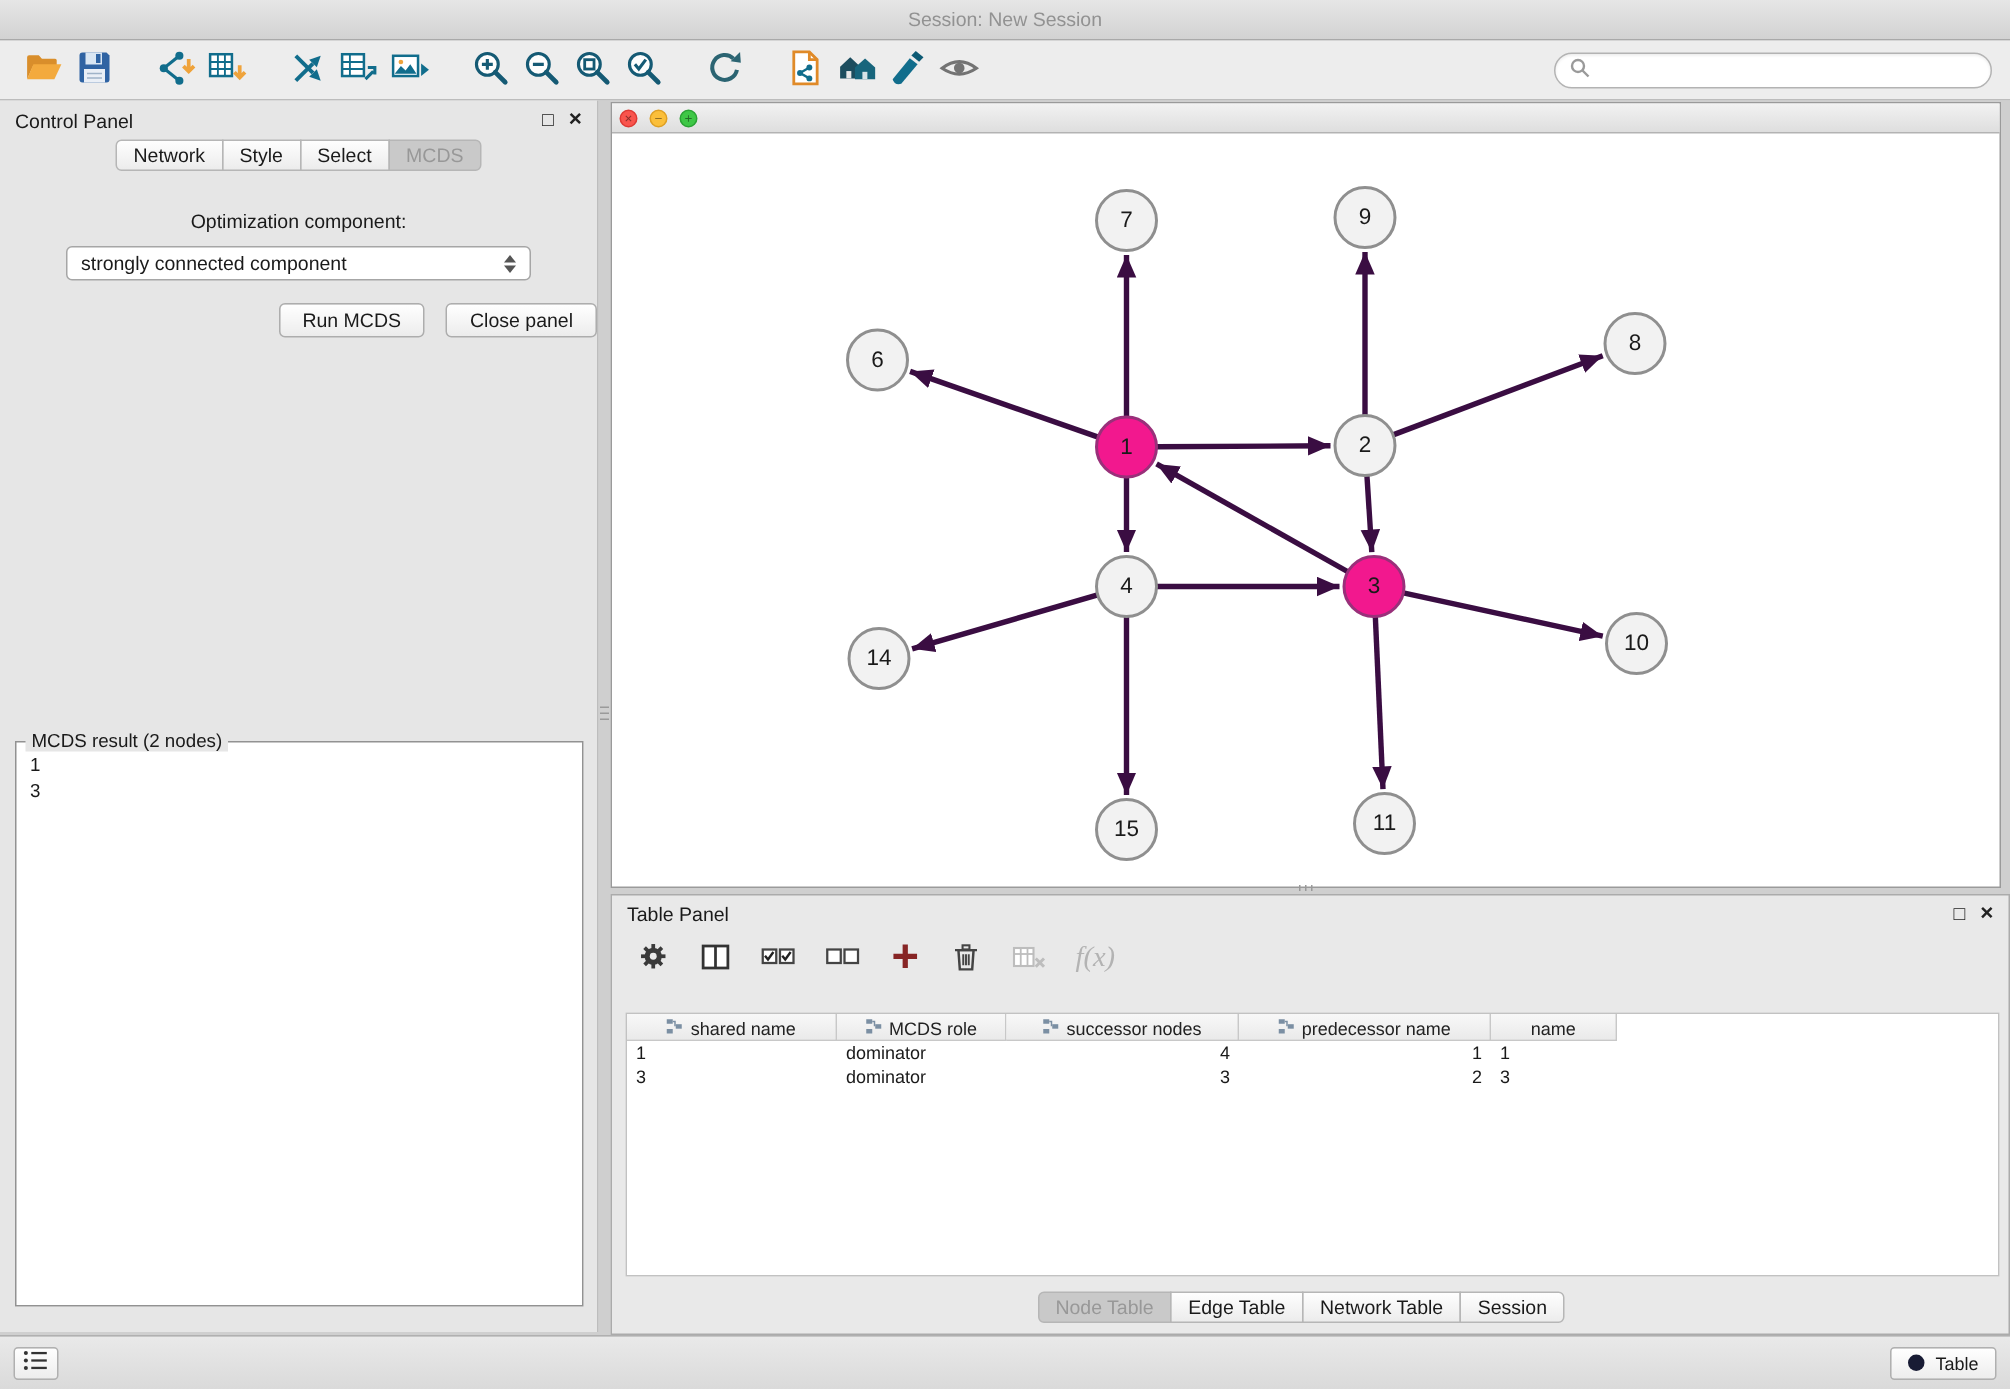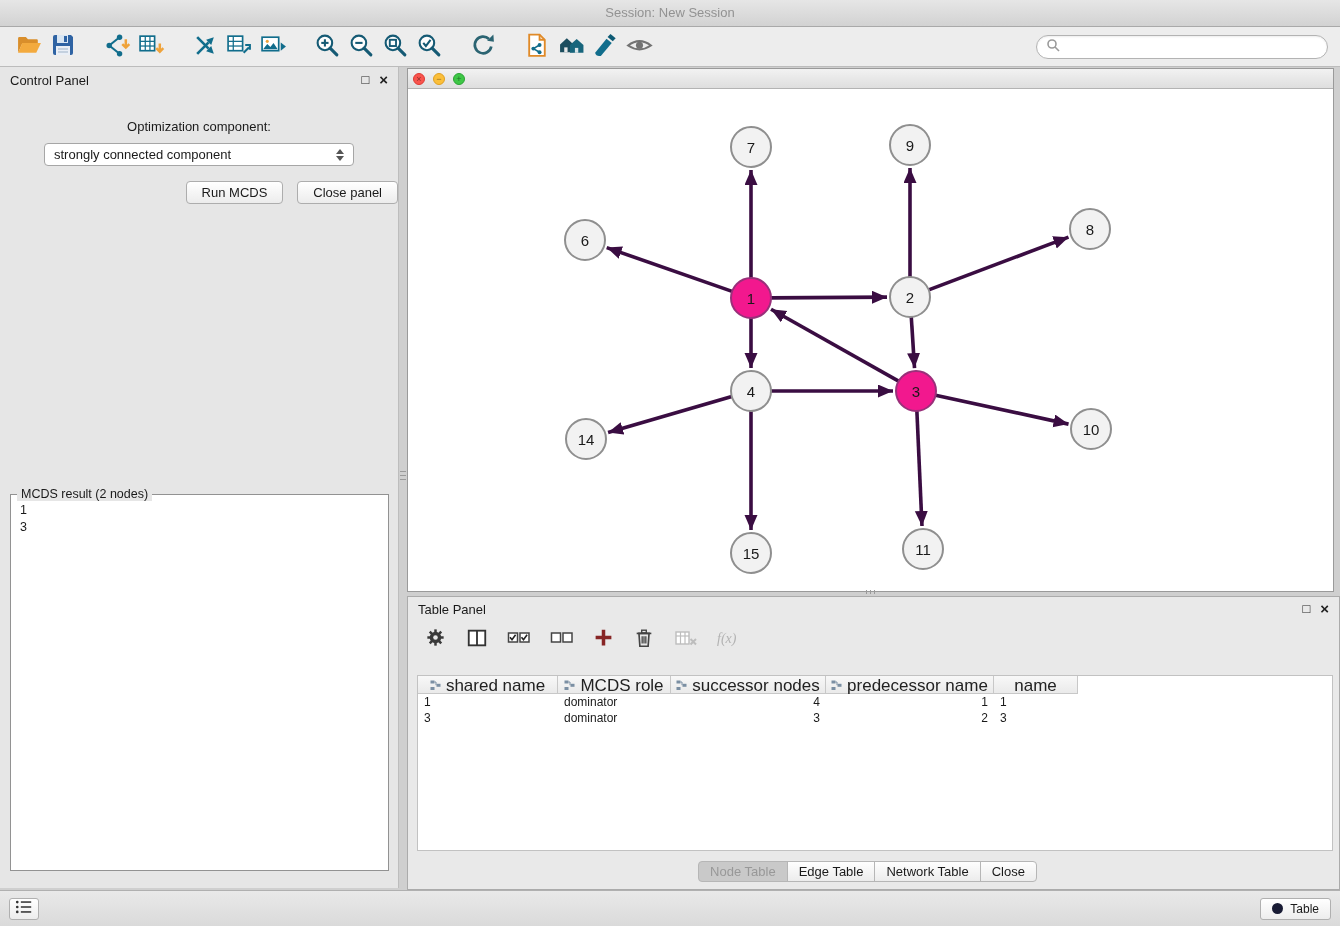--- a/index.html
+++ b/index.html
@@ -54,24 +54,24 @@
   
   .grip-v{position:absolute;left:399px;top:461px;width:8px;height:28px;display:flex;flex-direction:column;justify-content:center;gap:3px;align-items:center}
   .grip-v i{display:block;width:6px;height:1px;background:#9a9a9a}
   .grip-h{position:absolute;left:860px;top:589px;width:20px;height:6px;display:flex;justify-content:center;gap:3px;align-items:center}
   .grip-h i{display:block;width:1px;height:4px;background:#9a9a9a}
 
   
   .table-panel{position:absolute;left:407px;top:596px;width:933px;height:294px;background:#e9e9e9;border:1px solid #ababab}
   .tp-header{height:24px;display:flex;align-items:center;padding:0 10px}
   .tp-toolbar{height:36px;display:flex;align-items:center;padding:0 16px;gap:19px}
-  .fx{font-family:"Liberation Serif",serif;font-style:italic;font-size:14px;color:#b3b3b3}
+  .fx{font-family:"Liberation Serif",serif;font-style:italic;font-size:19px;color:#b3b3b3}
   .tp-table{position:absolute;left:9px;right:6px;top:78px;bottom:38px;background:#fff;border:1px solid #c2c2c2;overflow:hidden}
   .thead{display:flex}
-  .th{height:18px;background:linear-gradient(#f8f8f8,#eaeaea);border-right:1px solid #c8c8c8;border-bottom:1px solid #c8c8c8;display:flex;align-items:flex-start;justify-content:center;gap:5px;font-size:17px;color:#222}
+  .th{height:18px;background:linear-gradient(#f8f8f8,#eaeaea);border-right:1px solid #c8c8c8;border-bottom:1px solid #c8c8c8;display:flex;align-items:flex-end;justify-content:center;gap:5px;font-size:12px;color:#222}
   .tr{display:flex;height:16px;align-items:center;font-size:12px}
   .td{padding:0 6px;overflow:hidden;white-space:nowrap}
   .c0{width:140px}.c1{width:113px}.c2{width:155px}.c3{width:168px}.c4{width:84px}
   .num{text-align:right}
   .tp-tabs{position:absolute;left:0;right:12px;bottom:7px}
 
   
   .status-bar{position:absolute;bottom:0;left:0;right:0;height:36px;background:linear-gradient(#e9e9e9,#dadada);border-top:1px solid #b0b0b0;display:flex;align-items:center;padding:0 9px}
   .sb-btn{width:30px;height:22px;border:1px solid #b0b0b0;border-radius:3px;background:linear-gradient(#fff,#ededed);display:flex;align-items:center;justify-content:center}
   .memory-btn{margin-left:auto;display:flex;align-items:center;gap:7px;border:1px solid #b0b0b0;border-radius:3px;background:linear-gradient(#fff,#ededed);padding:3px 11px;font-size:12px}
@@ -227,20 +227,26 @@
   </div>
 </div>
 
 <div class="control-panel">
   <div class="cp-header">
     <span class="cp-title">Control Panel</span>
     <span class="win-icons">
       <span>□</span>
       <span class="x">×</span>
     </span>
+  </div>
+  <div class="cp-tabs">
+    <div class="tab">Network</div>
+    <div class="tab">Style</div>
+    <div class="tab">Select</div>
+    <div class="tab active">MCDS</div>
   </div>
 
   <div class="cp-opt-label">Optimization component:</div>
 
   <div class="cp-select">
     <span>strongly connected component</span>
     <span class="updown">
         <i class="up"></i>
         <i class="dn"></i>
       </span>
@@ -459,21 +465,21 @@
       <div class="td c2 num">3</div>
       <div class="td c3 num">2</div>
       <div class="td c4">3</div>
     </div>
   </div>
 
   <div class="tp-tabs">
     <div class="tab active">Node Table</div>
     <div class="tab">Edge Table</div>
     <div class="tab">Network Table</div>
-    <div class="tab">Close</div>
+    <div class="tab">Session</div>
   </div>
 </div>
 
 <div class="status-bar">
   <div class="sb-btn">
     <span><svg width="20" height="18" viewBox="0 0 22 20">
           <circle cx="3.5" cy="4.5" r="1.5" fill="#333"></circle>
           <line x1="7.5" y1="4.5" x2="19" y2="4.5" stroke="#333" stroke-width="1.7"></line>
           <circle cx="3.5" cy="10" r="1.5" fill="#333"></circle>
           <line x1="7.5" y1="10" x2="19" y2="10" stroke="#333" stroke-width="1.7"></line>

